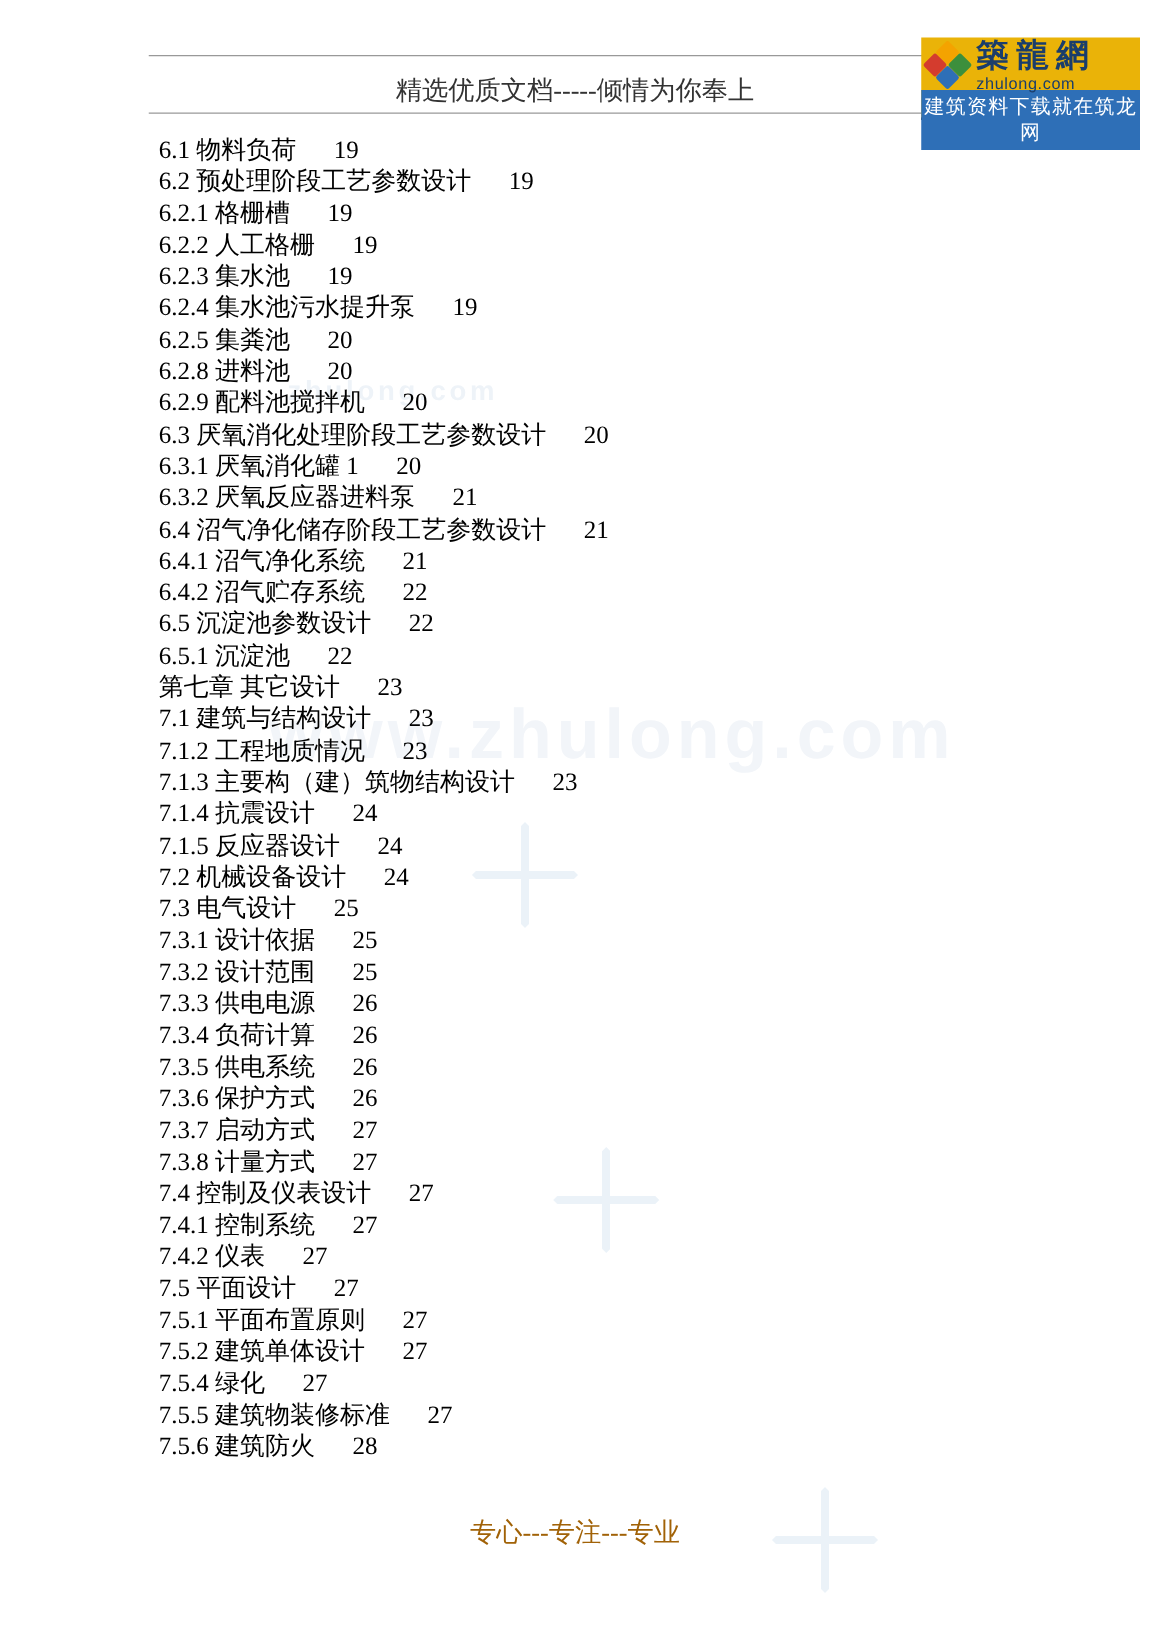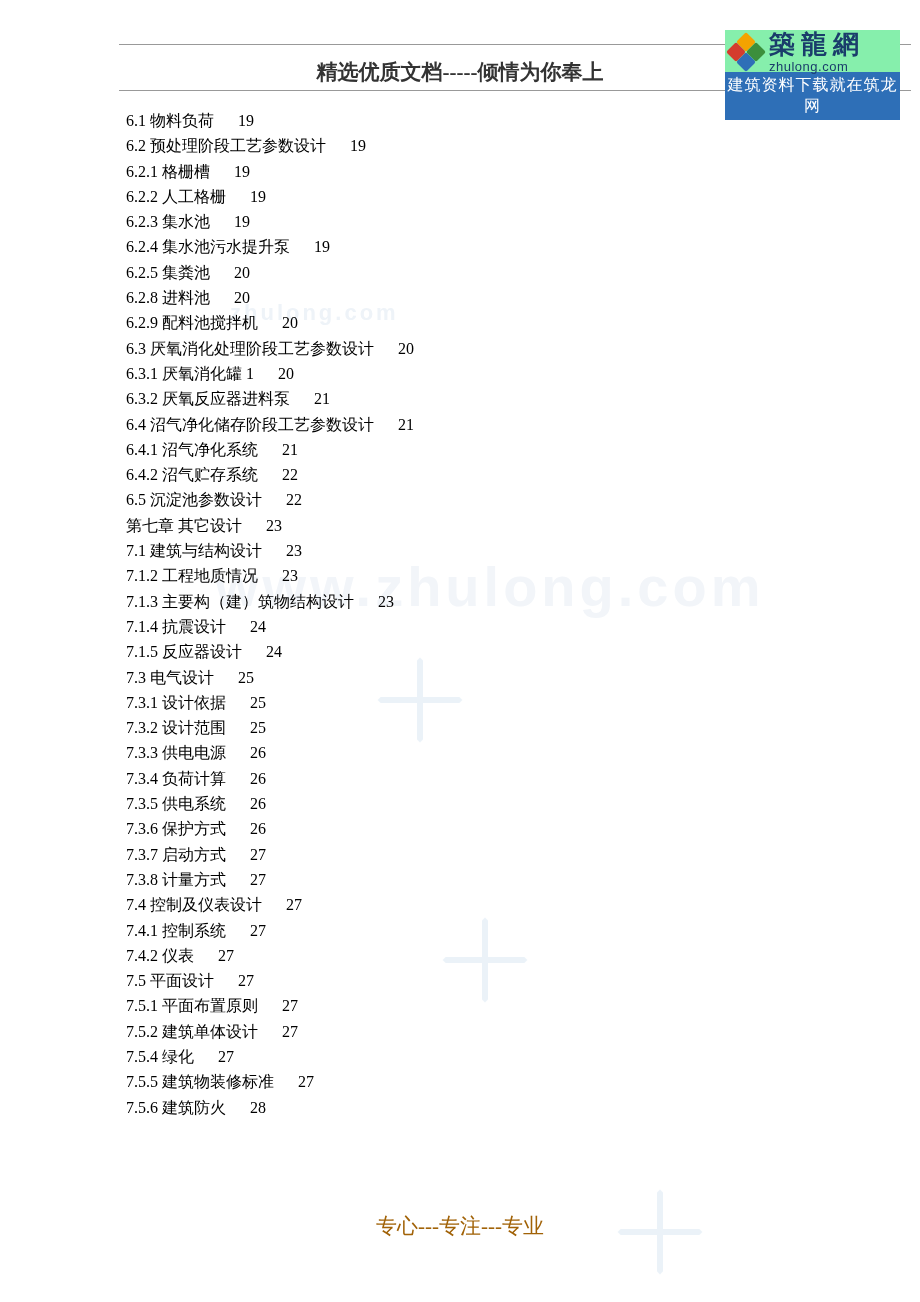--- a/index.html
+++ b/index.html
@@ -21,37 +21,36 @@
     }
     .header-title {
       position: absolute;
       top: 58px;
       left: 0;
       width: 920px;
       text-align: center;
       font-size: 21px;
       color: #333;
       font-family: "SimSun", "宋体", serif;
-      font-weight: bold;
     }
     .header-line2 {
       position: absolute;
       top: 90px;
       left: 119px;
       width: 792px;
       height: 1px;
       background: #999;
     }
     .logo-box {
       position: absolute;
       top: 30px;
-      right: 20px;
+      right: 8px;
       width: 175px;
       height: 66px;
-      background: #86efac;
+      background: #eab308;
       border-bottom: 2px solid #0f172a;
     }
     .logo-top {
       display: flex;
       align-items: center;
       height: 42px;
       padding: 2px 4px 0 4px;
     }
     .logo-emblem {
       width: 34px;
@@ -91,21 +90,21 @@
       font-family: "SimSun", "宋体", serif;
       text-align: center;
       padding: 3px 0;
       letter-spacing: 1px;
     }
     .toc {
       position: absolute;
       top: 108px;
       left: 122px;
       width: 680px;
-      font-size: 16px;
+      font-size: 20px;
       color: #000;
       line-height: 25.3px;
     }
     .toc-row { white-space: pre; font-family: "SimSun", "宋体", serif; }
     .toc-row::before { content: attr(data-num) " "; }
     .toc-title { display: inline; }
     .toc-page { display: inline; }
     .footer {
       position: absolute;
       bottom: 62px;
@@ -182,26 +181,28 @@
     <div class="toc-row"><span>6.2.5</span><span class="toc-title"> 集粪池</span><span class="toc-page">      20</span></div>
     <div class="toc-row"><span>6.2.8</span><span class="toc-title"> 进料池</span><span class="toc-page">      20</span></div>
     <div class="toc-row"><span>6.2.9</span><span class="toc-title"> 配料池搅拌机</span><span class="toc-page">      20</span></div>
     <div class="toc-row"><span>6.3</span><span class="toc-title"> 厌氧消化处理阶段工艺参数设计</span><span class="toc-page">      20</span></div>
     <div class="toc-row"><span>6.3.1</span><span class="toc-title"> 厌氧消化罐 1</span><span class="toc-page">      20</span></div>
     <div class="toc-row"><span>6.3.2</span><span class="toc-title"> 厌氧反应器进料泵</span><span class="toc-page">      21</span></div>
     <div class="toc-row"><span>6.4</span><span class="toc-title"> 沼气净化储存阶段工艺参数设计</span><span class="toc-page">      21</span></div>
     <div class="toc-row"><span>6.4.1</span><span class="toc-title"> 沼气净化系统</span><span class="toc-page">      21</span></div>
     <div class="toc-row"><span>6.4.2</span><span class="toc-title"> 沼气贮存系统</span><span class="toc-page">      22</span></div>
     <div class="toc-row"><span>6.5</span><span class="toc-title"> 沉淀池参数设计</span><span class="toc-page">      22</span></div>
+    <div class="toc-row"><span>6.5.1</span><span class="toc-title"> 沉淀池</span><span class="toc-page">      22</span></div>
     <div class="toc-row"><span>第七章</span><span class="toc-title"> 其它设计</span><span class="toc-page">      23</span></div>
     <div class="toc-row"><span>7.1</span><span class="toc-title"> 建筑与结构设计</span><span class="toc-page">      23</span></div>
     <div class="toc-row"><span>7.1.2</span><span class="toc-title"> 工程地质情况</span><span class="toc-page">      23</span></div>
     <div class="toc-row"><span>7.1.3</span><span class="toc-title"> 主要构（建）筑物结构设计</span><span class="toc-page">      23</span></div>
     <div class="toc-row"><span>7.1.4</span><span class="toc-title"> 抗震设计</span><span class="toc-page">      24</span></div>
     <div class="toc-row"><span>7.1.5</span><span class="toc-title"> 反应器设计</span><span class="toc-page">      24</span></div>
+    <div class="toc-row"><span>7.2</span><span class="toc-title"> 机械设备设计</span><span class="toc-page">      24</span></div>
     <div class="toc-row"><span>7.3</span><span class="toc-title"> 电气设计</span><span class="toc-page">      25</span></div>
     <div class="toc-row"><span>7.3.1</span><span class="toc-title"> 设计依据</span><span class="toc-page">      25</span></div>
     <div class="toc-row"><span>7.3.2</span><span class="toc-title"> 设计范围</span><span class="toc-page">      25</span></div>
     <div class="toc-row"><span>7.3.3</span><span class="toc-title"> 供电电源</span><span class="toc-page">      26</span></div>
     <div class="toc-row"><span>7.3.4</span><span class="toc-title"> 负荷计算</span><span class="toc-page">      26</span></div>
     <div class="toc-row"><span>7.3.5</span><span class="toc-title"> 供电系统</span><span class="toc-page">      26</span></div>
     <div class="toc-row"><span>7.3.6</span><span class="toc-title"> 保护方式</span><span class="toc-page">      26</span></div>
     <div class="toc-row"><span>7.3.7</span><span class="toc-title"> 启动方式</span><span class="toc-page">      27</span></div>
     <div class="toc-row"><span>7.3.8</span><span class="toc-title"> 计量方式</span><span class="toc-page">      27</span></div>
     <div class="toc-row"><span>7.4</span><span class="toc-title"> 控制及仪表设计</span><span class="toc-page">      27</span></div>

